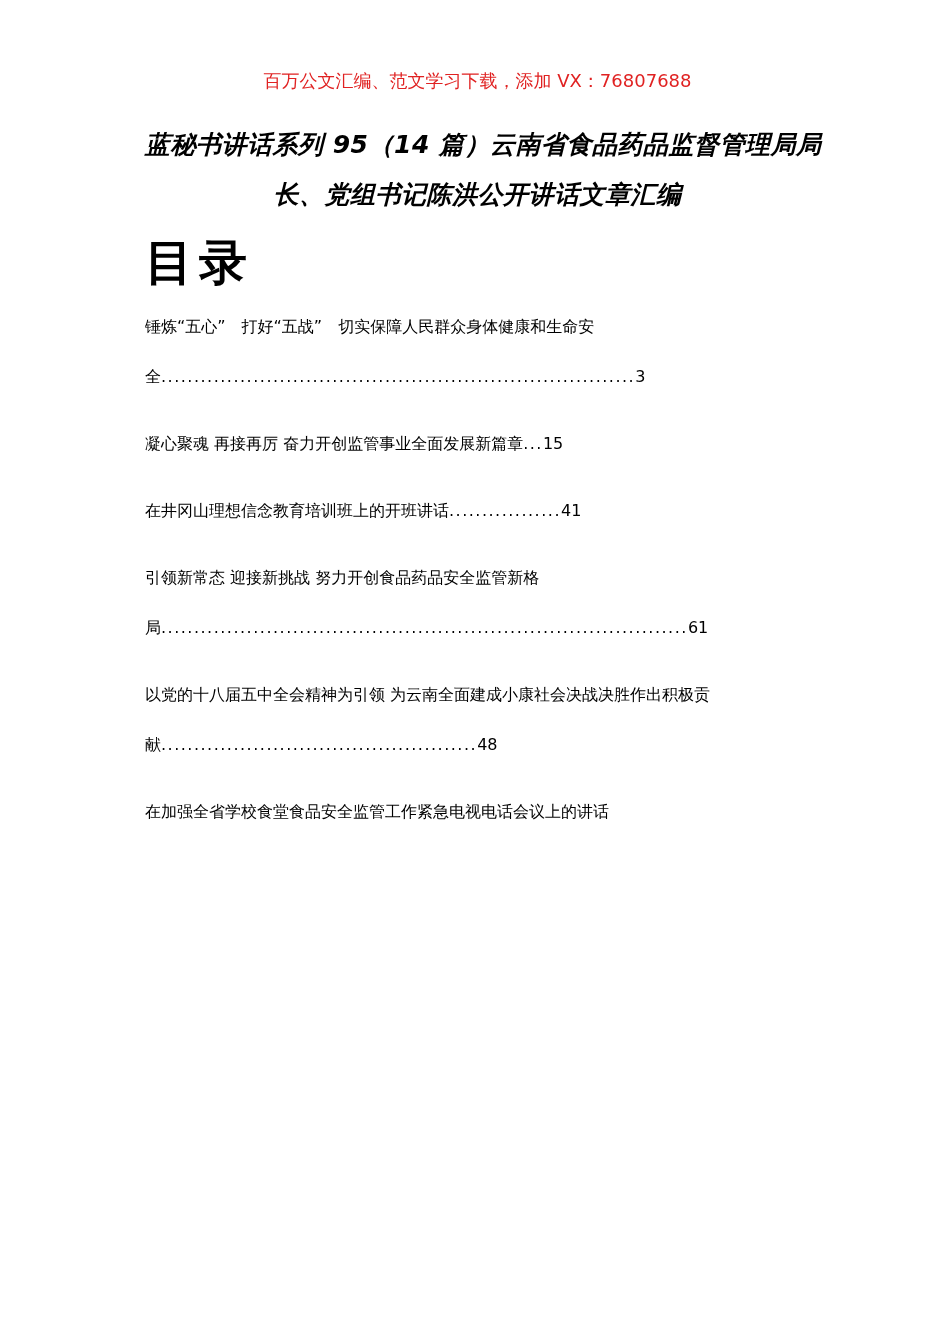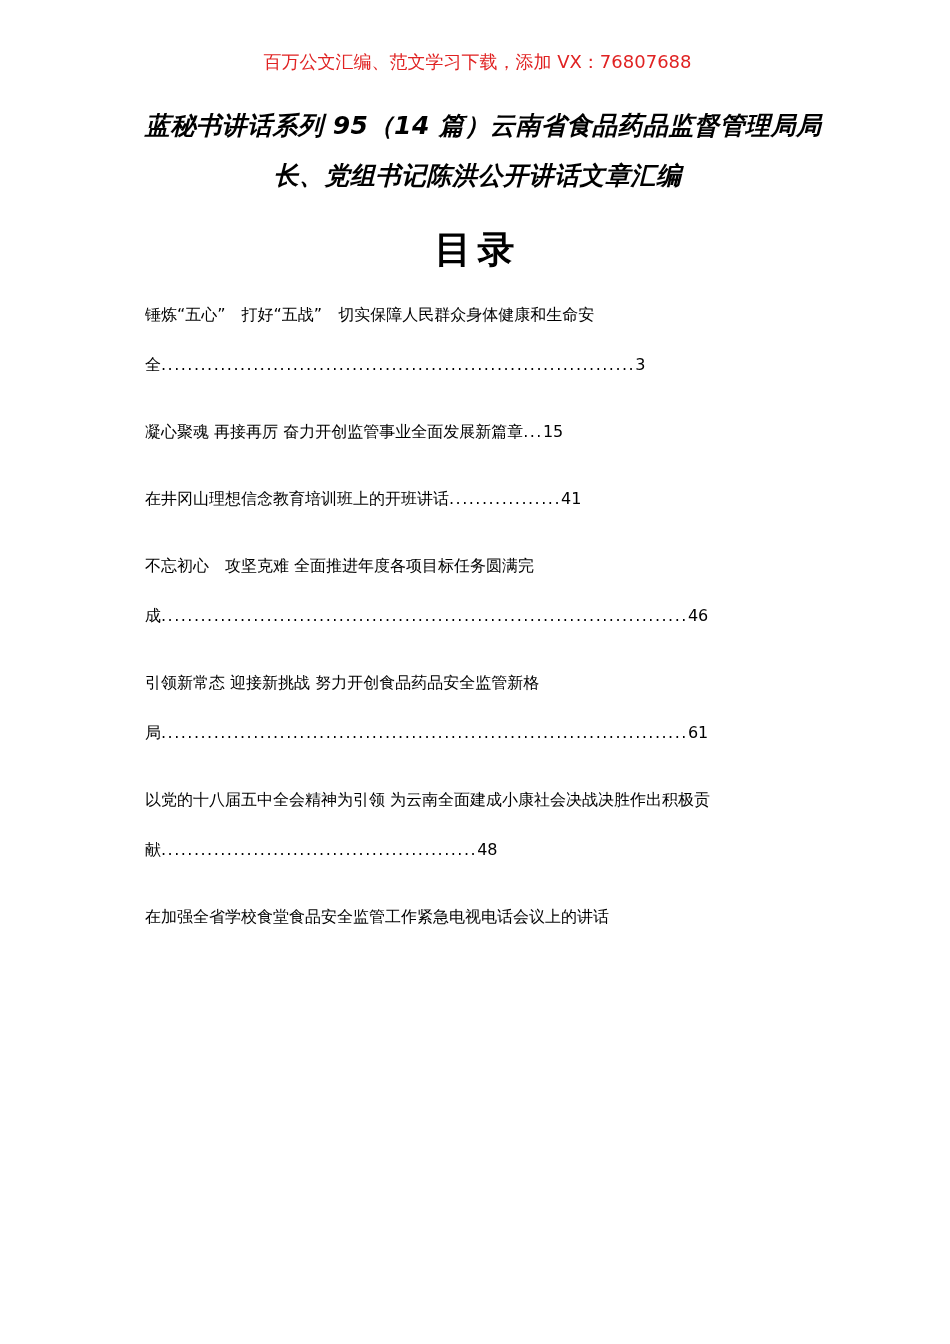--- a/index.html
+++ b/index.html
@@ -12,21 +12,21 @@
     height: 1344px;
     overflow: hidden;
     font-family: "DejaVu Sans", "Liberation Sans", sans-serif;
     color: #000000;
   }
   .page {
     box-sizing: border-box;
     width: 950px;
     height: 1344px;
     background: var(--page-bg, #ffffff);
-    padding: 49px 140px 0 145px;
+    padding: 68px 140px 0 145px;
     overflow: hidden;
   }
   .banner {
     font-size: 18px;
     line-height: 26px;
     text-align: center;
     color: var(--banner-red, #e02222);
   }
   .doc-title {
     margin: 26px 0 0 0;
@@ -35,25 +35,24 @@
     line-height: 50px;
     text-align: center;
     letter-spacing: 0.5px;
   }
   .title-line {
     display: block;
     white-space: nowrap;
     font-style: italic;
   }
   .toc-heading {
-    margin: 21px 0 0 0;
-    font-size: 37px;
+    margin: 14px 0 0 0;
+    font-size: 48px;
     font-weight: bold;
     line-height: 56px;
-    text-align: center;
     letter-spacing: 6px;
   }
   .toc-list {
     margin-top: 12px;
   }
   .toc-entry {
     font-size: 16px;
     line-height: 50px;
     margin-bottom: 17px;
     word-break: break-all;
@@ -83,21 +82,20 @@
 
   <h2 class="toc-heading">目录</h2>
 
   <div class="toc-list" id="toc-list">
   <div class="toc-entry"><span class="toc-title">锤炼“五心”　打好“五战”　切实保障人民群众身体健康和生命安全</span><span class="toc-dots">........................................................................</span><span class="toc-page">3</span></div>
 
   <div class="toc-entry"><span class="toc-title">凝心聚魂 再接再厉 奋力开创监管事业全面发展新篇章</span><span class="toc-dots">...</span><span class="toc-page">15</span></div>
 
   <div class="toc-entry"><span class="toc-title">在井冈山理想信念教育培训班上的开班讲话</span><span class="toc-dots">.................</span><span class="toc-page">41</span></div>
 
-  <div class="toc-entry"><span class="toc-title">不忘初心　攻坚克难 全面推进年度各项目标任务圆满完成</span><span class="toc-dots">................................................................................</span><span class="toc-page">46</span></div>
 
   <div class="toc-entry"><span class="toc-title">引领新常态 迎接新挑战 努力开创食品药品安全监管新格局</span><span class="toc-dots">................................................................................</span><span class="toc-page">61</span></div>
 
 
   <div class="toc-entry"><span class="toc-title">以党的十八届五中全会精神为引领 为云南全面建成小康社会决战决胜作出积极贡献</span><span class="toc-dots">................................................</span><span class="toc-page">48</span></div>
 
   <div class="toc-entry"><span class="toc-title">在加强全省学校食堂食品安全监管工作紧急电视电话会议上的讲话</span></div>
 
 </div>
 

